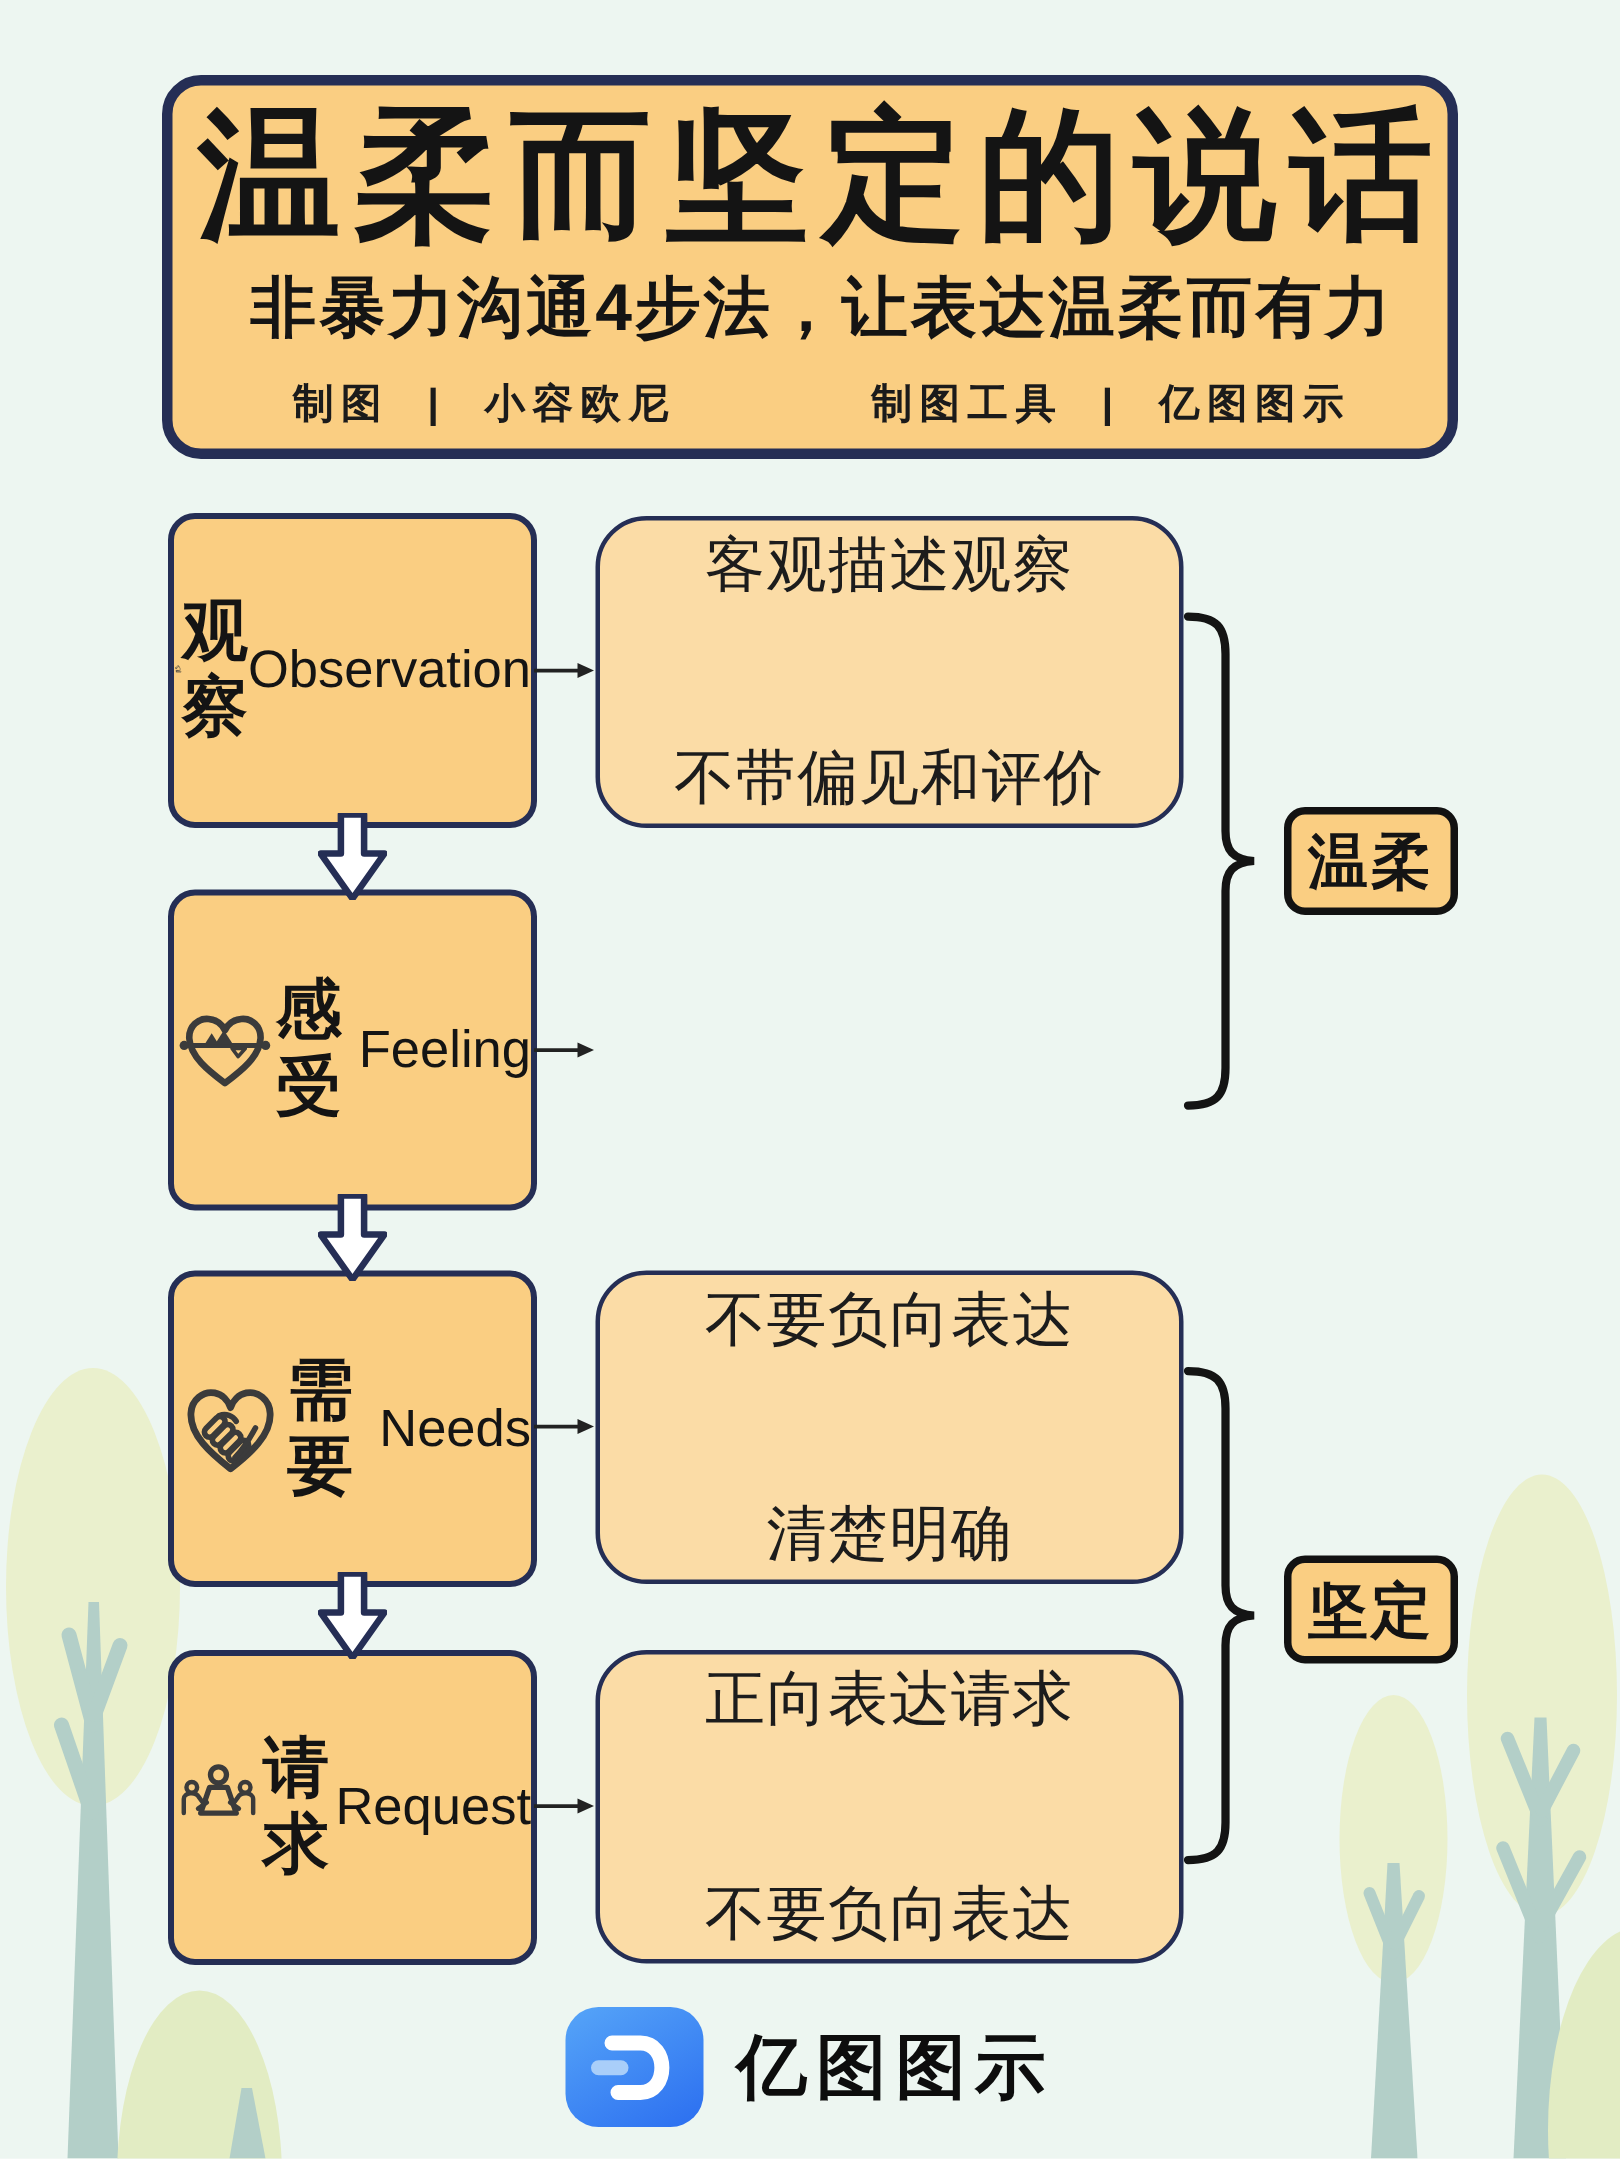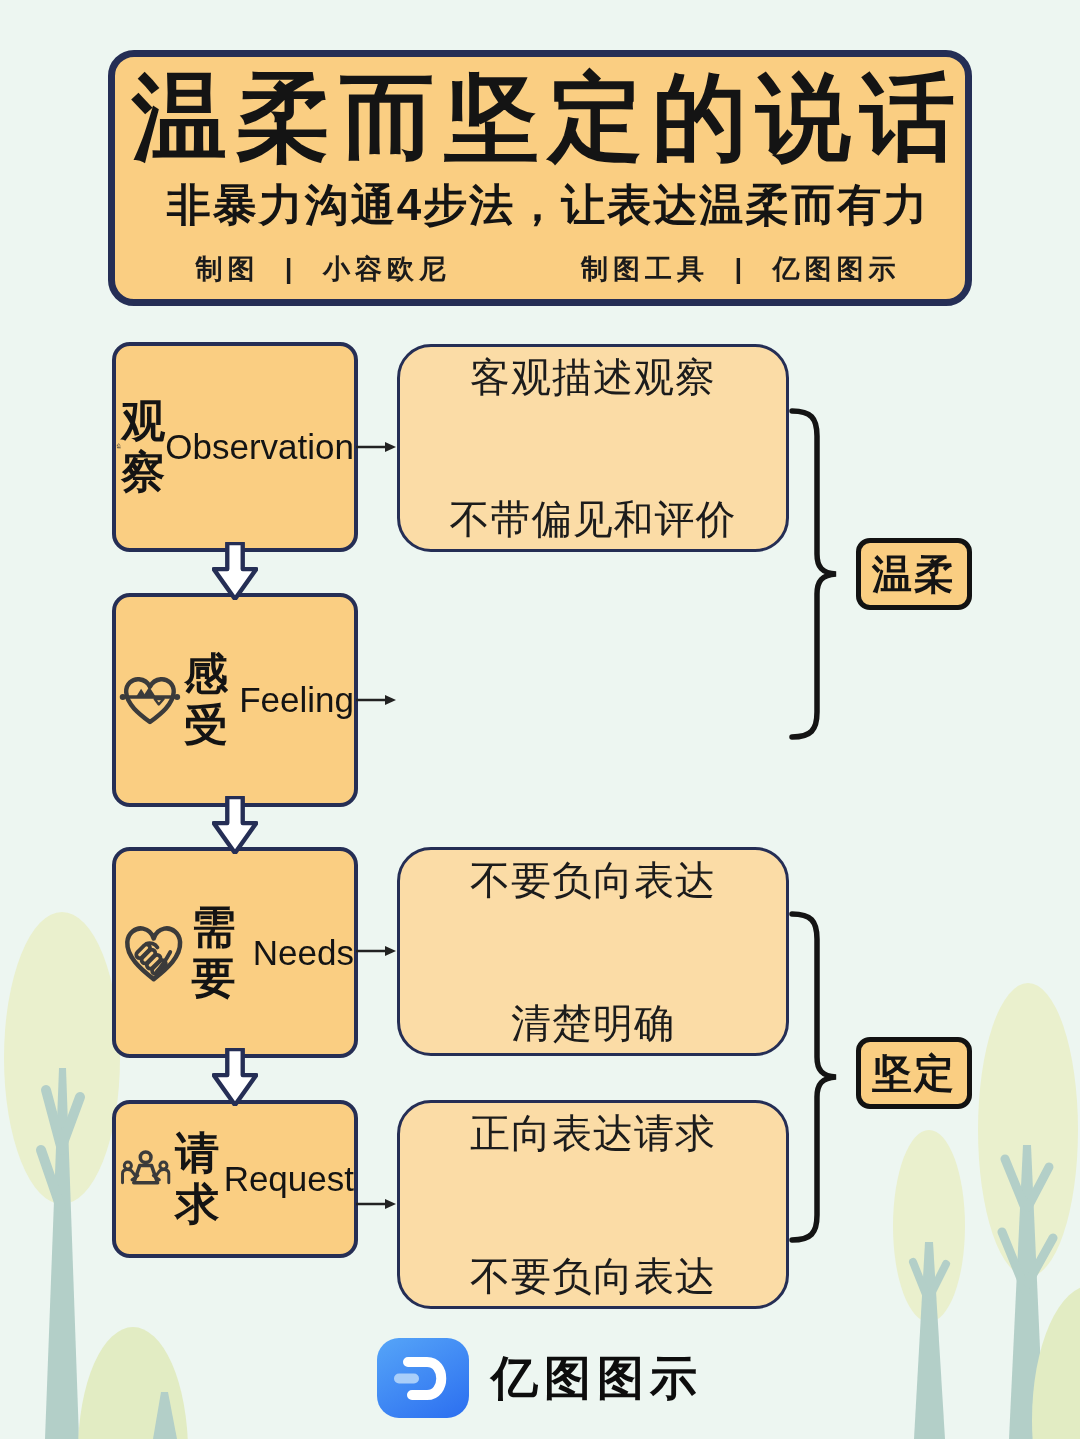--- a/index.html
+++ b/index.html
@@ -178,21 +178,21 @@
   </div>
   <svg class="layer hconn" style="top:945px" viewBox="0 0 40 12">
     <line x1="0" y1="6" x2="30" y2="6" stroke="#222" stroke-width="2.5"></line>
     <polygon points="29,1 40,6 29,11" fill="#222"></polygon>
   </svg>
 
   <svg class="layer varrow" style="top:1048px" viewBox="0 0 46 60">
     <polygon points="15,1 31,1 31,28 45,28 23,59 1,28 15,28" fill="#ffffff" stroke="#252E55" stroke-width="4.5" stroke-linejoin="round"></polygon>
   </svg>
 
-  <div class="layer step-box" style="top:1100px;height:158px">
+  <div class="layer step-box" style="top:1100px;height:210px">
     <svg class="step-icon" viewBox="0 0 100 100">
       <g class="icon-stroke" stroke-width="6">
         <circle cx="50" cy="15" r="9"></circle>
         <path d="M40 29 L60 29 L70 58 L30 58 Z"></path>
       </g>
       <g class="icon-stroke" stroke-width="5">
         <circle cx="20" cy="29" r="6"></circle>
         <path d="M11 58 L11 42 C 11 35, 24 33, 28 40 L 33 47"></path>
         <path d="M27 53 L37 46"></path>
         <circle cx="80" cy="29" r="6"></circle>

